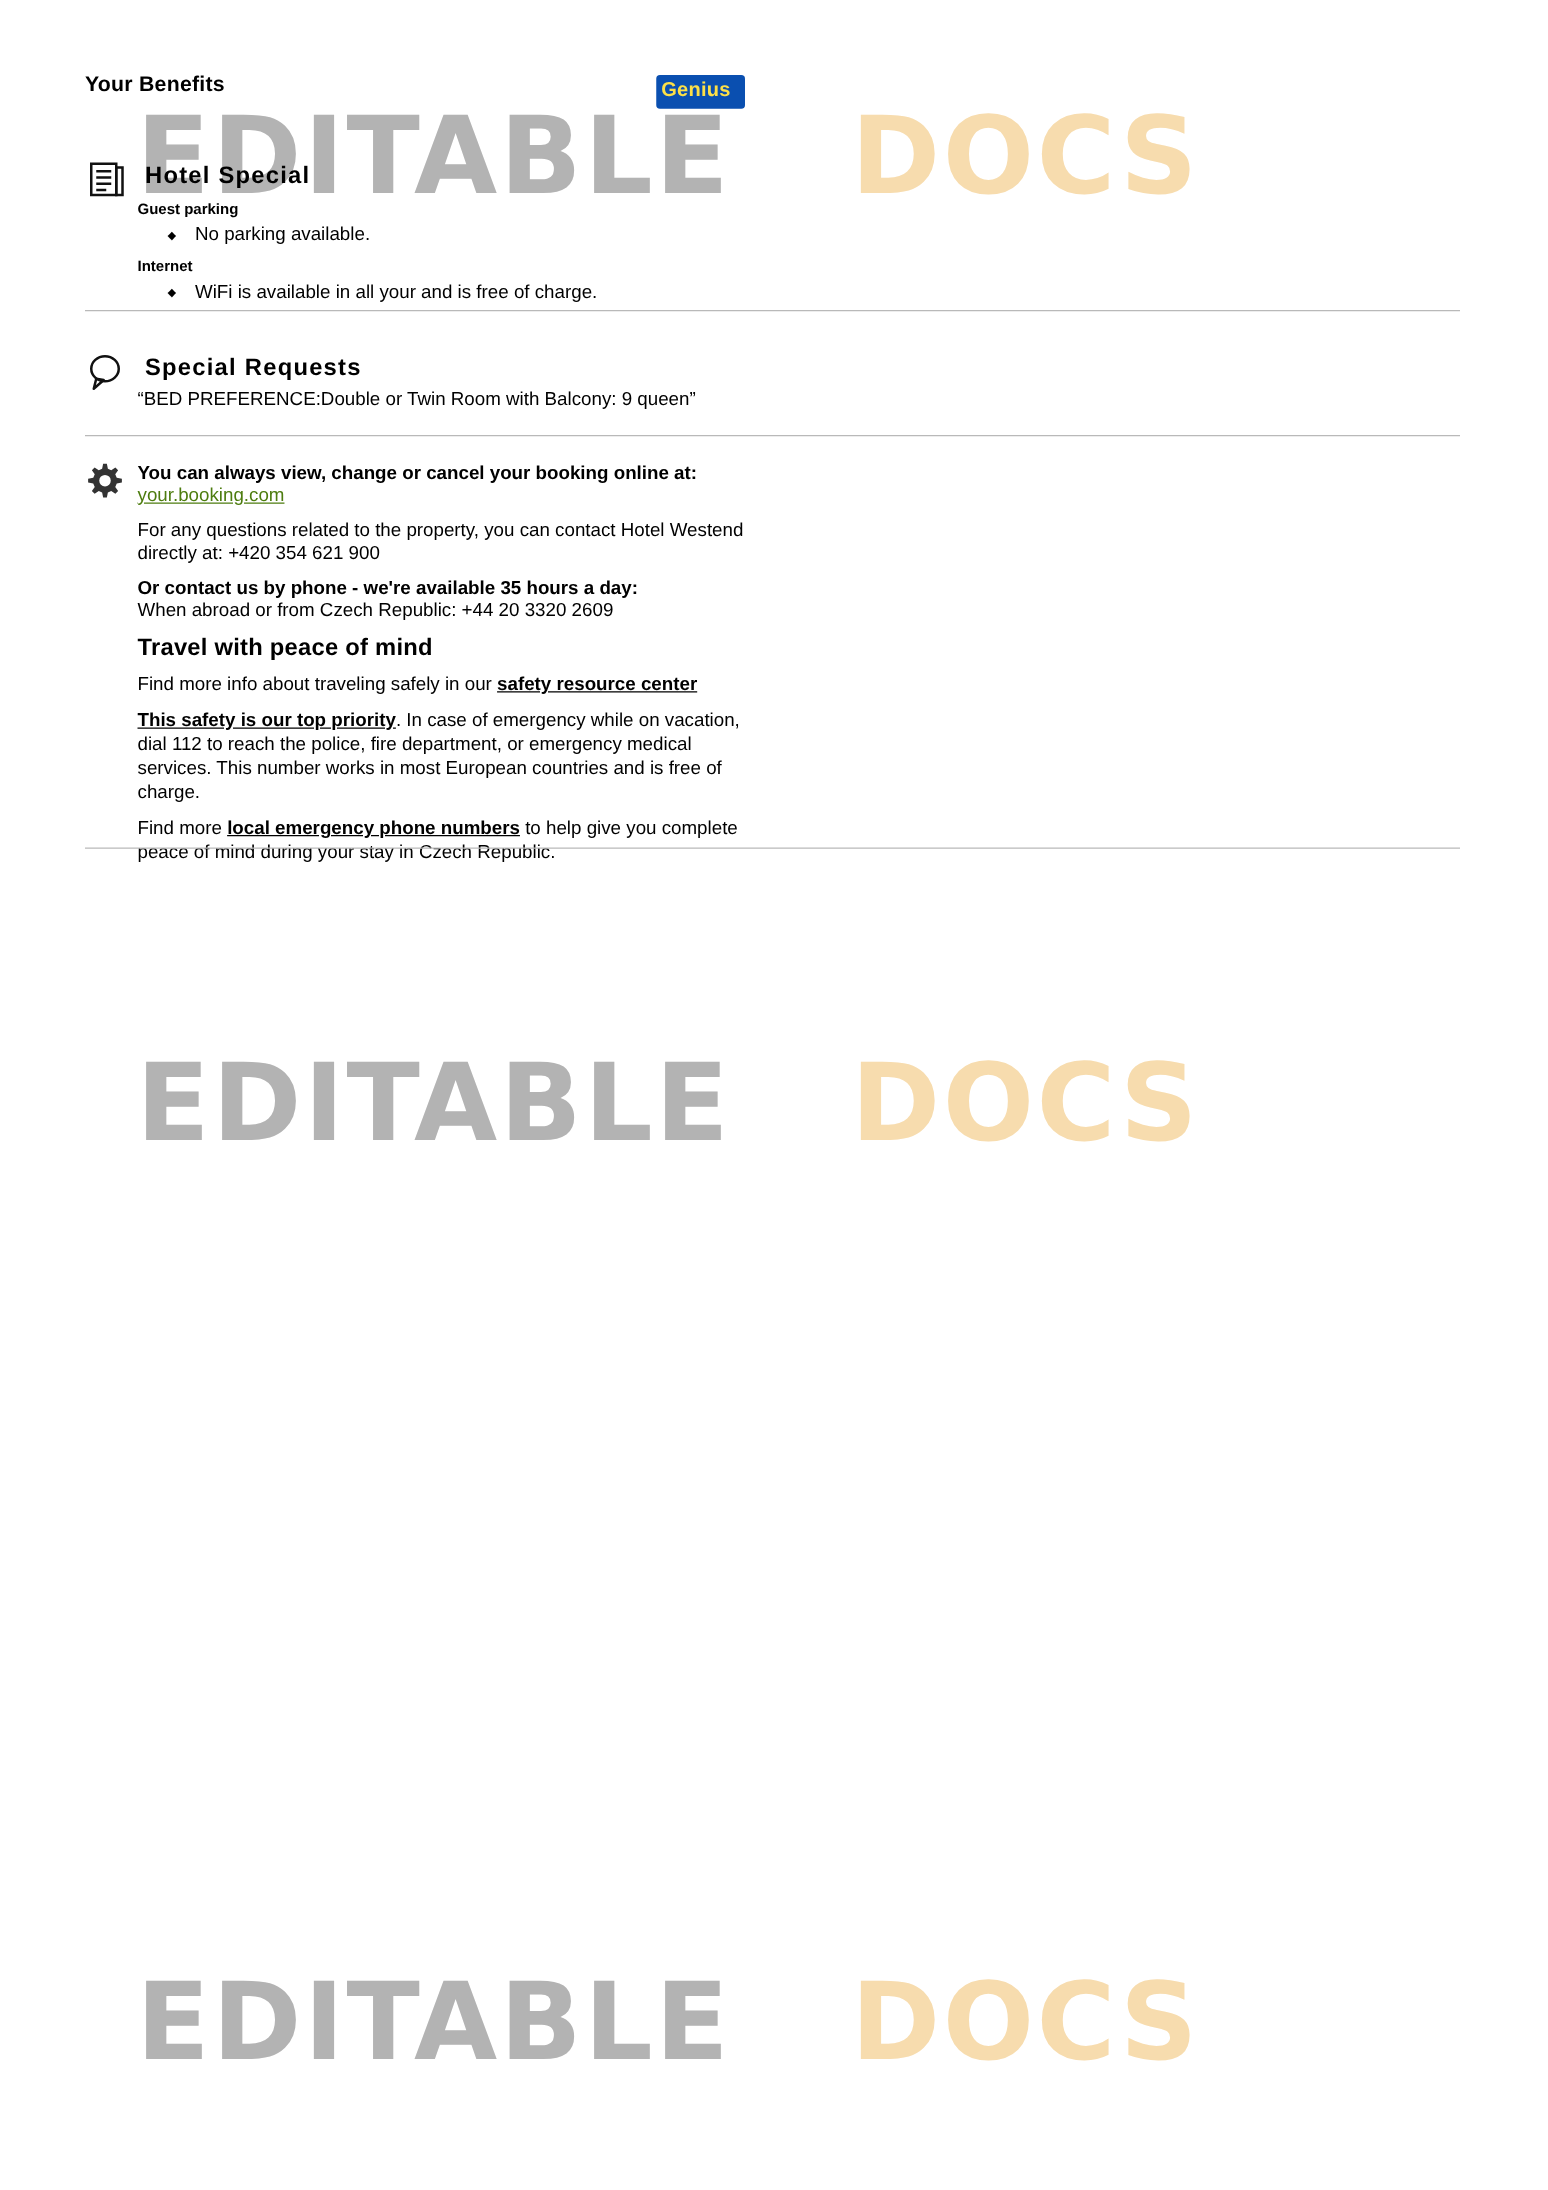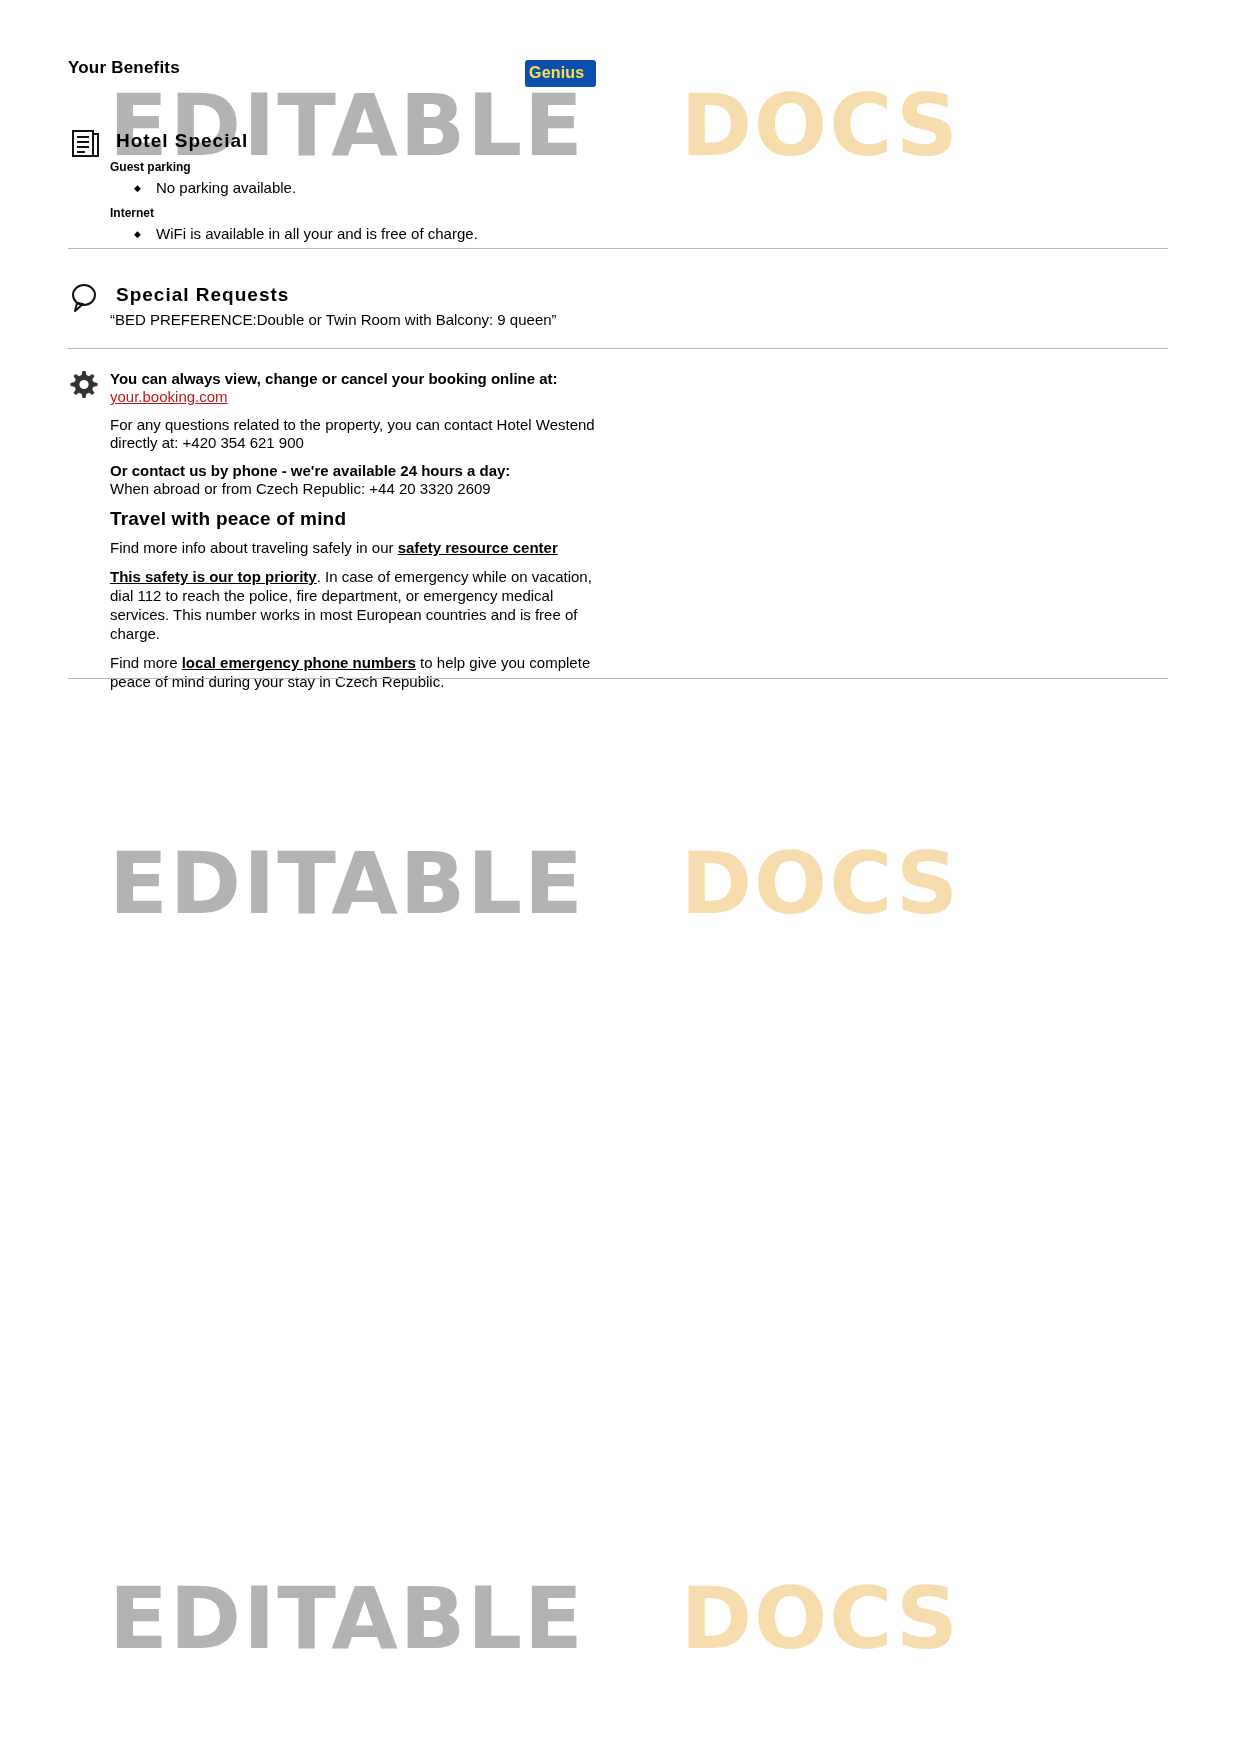--- a/index.html
+++ b/index.html
@@ -145,21 +145,21 @@
     position: absolute;
     left: 110px;
     top: 370px;
     width: 500px;
     font-size: 15px;
     line-height: 18px;
   }
   .contact-block p { margin: 0 0 10px 0; }
   .bold { font-weight: 700; }
   .link-plain {
-    color: #b91c1c;
+    color: #4d7c0f;
     text-decoration: underline;
     text-align: center;
   }
   .link-blue {
     color: #000000;
     font-weight: 700;
     text-decoration: underline;
   }
   .tm-title {
     font-size: 19px;
@@ -239,21 +239,21 @@
     </svg>
   </div>
 
   <div class="contact-block">
     <p>
       <span class="bold">You can always view, change or cancel your booking online at:</span><br>
       <a class="link-plain" href="#">your.booking.com</a>
     </p>
     <p>For any questions related to the property, you can contact Hotel Westend directly at: +420 354 621 900</p>
     <p>
-      <span class="bold">Or contact us by phone - we're available 24 hours a day:</span><br>
+      <span class="bold">Or contact us by phone - we're available 35 hours a day:</span><br>
       <span>When abroad or from Czech Republic: +44 20 3320 2609</span>
     </p>
     <div class="tm-title">Travel with peace of mind</div>
     <p class="para">
       <span>Find more info about traveling safely in our </span><a class="link-blue" href="#">safety resource center</a>
     </p>
     <p class="para">
       <a class="link-blue" href="#">This safety is our top priority</a><span>. In case of emergency while on vacation, dial 112 to reach the police, fire department, or emergency medical services. This number works in most European countries and is free of charge.</span>
     </p>
     <p class="para">

